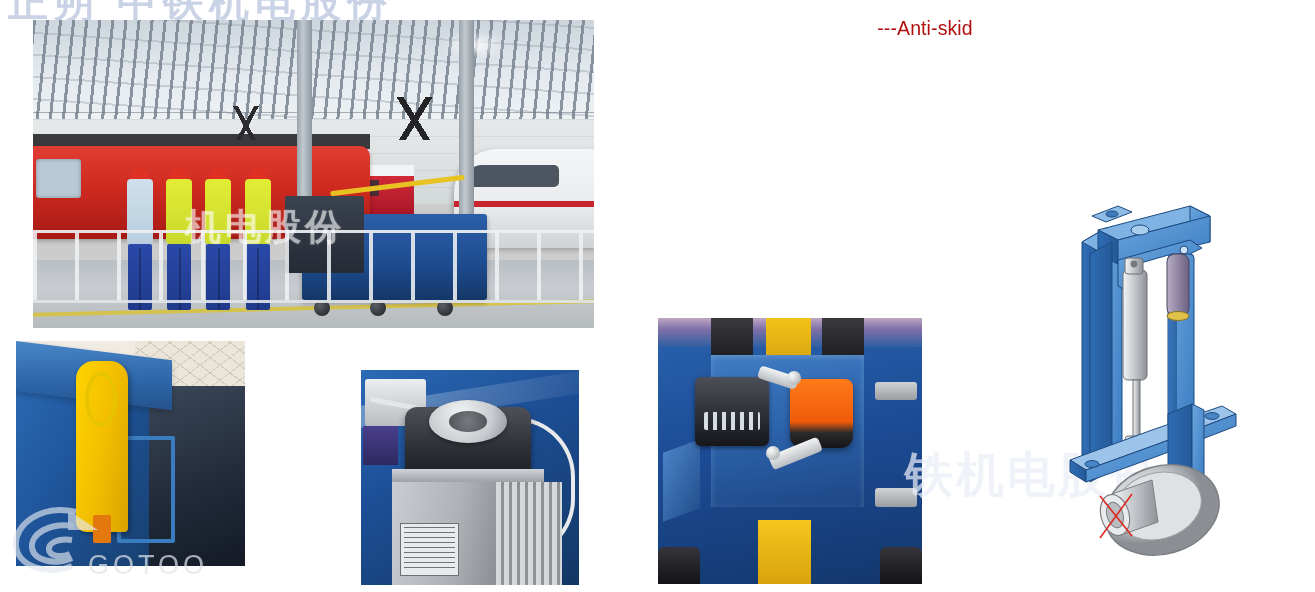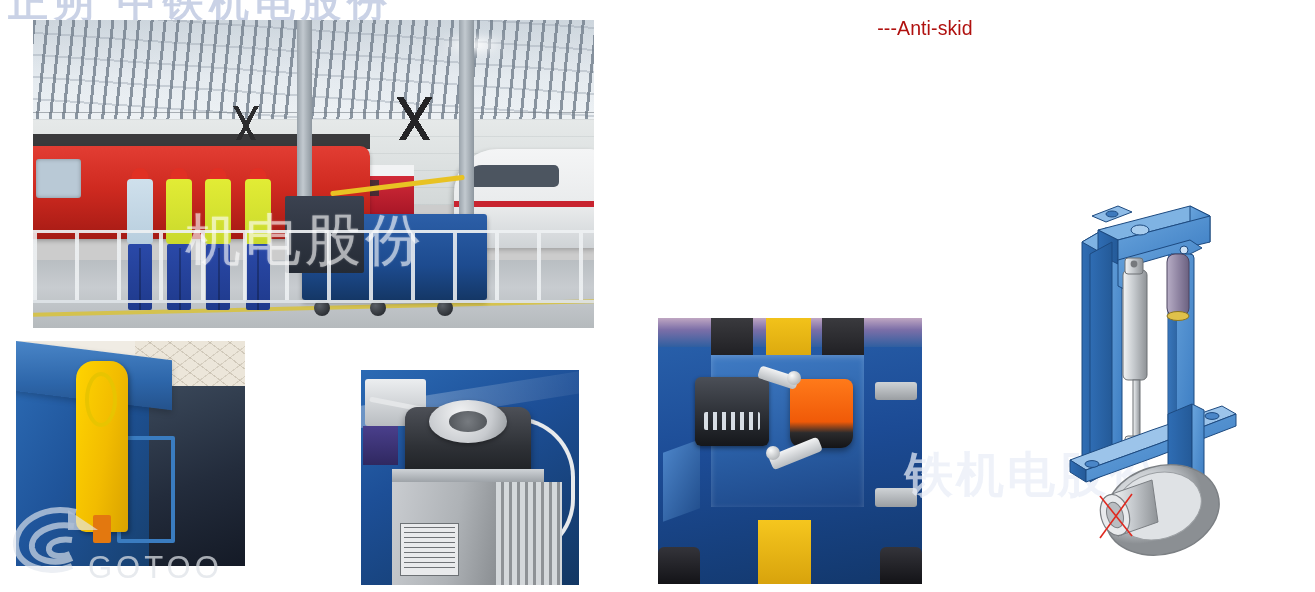--- a/index.html
+++ b/index.html
@@ -200,33 +200,33 @@
   
   #cad-drawing{position:absolute;left:1040px;top:192px;width:250px;height:390px;}
 
   
   .wm-top{
     position:absolute;left:8px;top:-20px;width:440px;height:44px;overflow:hidden;
     font-size:40px;font-weight:700;letter-spacing:6px;color:#b9c4de;opacity:.75;
     white-space:nowrap;line-height:44px;
   }
   .wm-mid{
-    position:absolute;left:185px;top:203px;font-size:56px;font-weight:400;
+    position:absolute;left:185px;top:203px;font-size:36px;font-weight:700;
     letter-spacing:4px;color:#ffffff;opacity:.62;white-space:nowrap;
     text-shadow:0 0 2px rgba(255,255,255,.5);pointer-events:none;
   }
   .wm-low{
     position:absolute;left:905px;top:443px;font-size:48px;font-weight:700;
     letter-spacing:3px;color:#e9eef8;opacity:.72;white-space:nowrap;pointer-events:none;
   }
   .logo-gotoo{
     position:absolute;left:2px;top:500px;width:200px;height:88px;pointer-events:none;opacity:.72;
   }
   .logo-text{
-    position:absolute;left:86px;top:50px;font-size:31px;letter-spacing:4px;
+    position:absolute;left:86px;top:50px;font-size:27px;letter-spacing:4px;
     color:#dfe3e8;font-weight:400;
   }
 </style>
 </head>
 <body>
 
 <div class="slide">
 
   <div class="wm-top">正朔 中铁机电股份</div>
 

